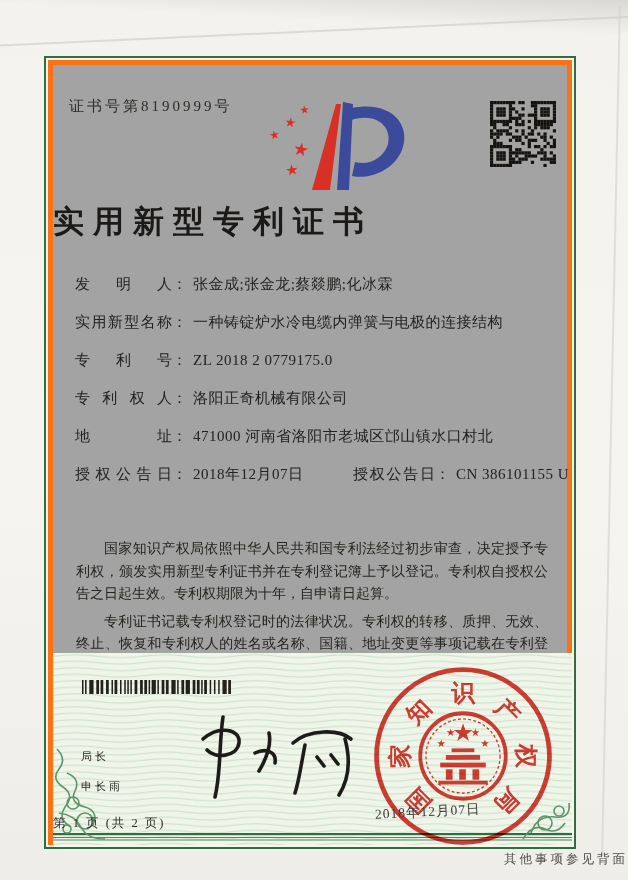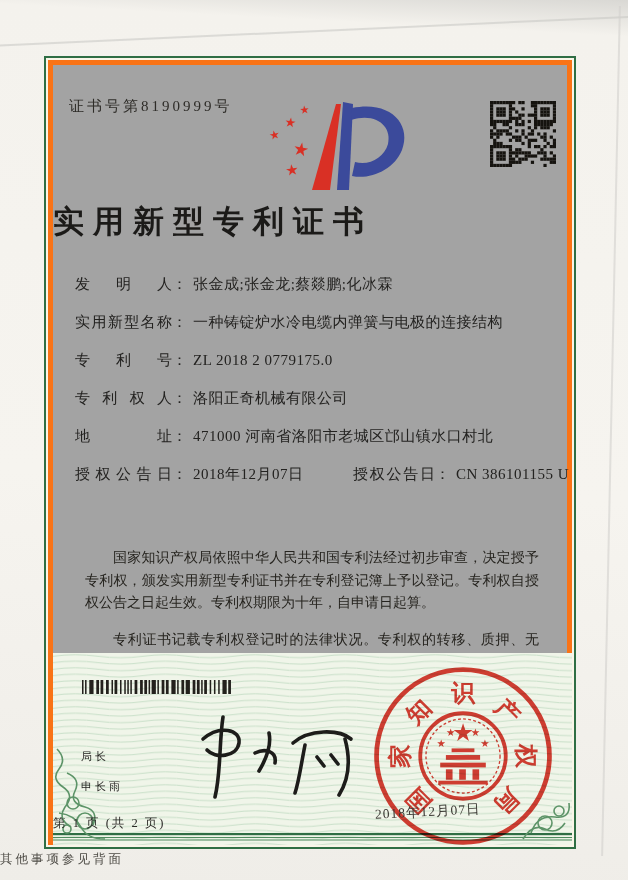--- a/index.html
+++ b/index.html
@@ -48,37 +48,37 @@
     text-align:justify;text-align-last:justify;text-justify:inter-character;
     color:#232220;
   }
   .colon{display:inline-block;margin-right:6px;}
   .fvalue{letter-spacing:.5px;}
   .grant-no{position:absolute;left:278px;top:0;}
   .body-text{
     position:absolute;left:18px;right:14px;top:468px;
     font-size:14px;line-height:22.5px;color:#26241f;text-align:justify;
   }
-  .body-text p{margin:14px;text-indent:2em;}
+  .body-text p{margin:5px;text-indent:2em;}
   .pattern-zone{position:absolute;left:0;right:0;top:588px;bottom:0;}
   .pattern-zone svg{display:block;}
   .barcode{position:absolute;left:29px;top:27px;width:152px;height:14px;}
   .commissioner{position:absolute;left:28px;top:88px;font-size:11px;color:#1d1c1a;letter-spacing:3px;line-height:30px;}
   .signature{position:absolute;left:136px;top:50px;width:172px;height:102px;}
   .seal{position:absolute;left:315px;top:8px;width:190px;height:190px;mix-blend-mode:multiply;opacity:.93;}
   .seal-date{
     position:absolute;left:322px;top:150px;font-size:13.5px;color:#3a3833;
     letter-spacing:1px;transform:rotate(-3deg);white-space:nowrap;
   }
   .page-info{
     position:absolute;left:0;right:0;top:162px;text-align:left;
     font-size:12.5px;color:#2c2b28;letter-spacing:2px;
   }
   .back-note{
-    position:absolute;left:0;right:0;top:851px;text-align:left;
+    position:absolute;left:0;right:0;top:851px;text-align:right;
     font-size:12.5px;color:#4d4b45;letter-spacing:3px;
   }
 </style>
 </head>
 <body>
 
 <div class="paper">
   <div class="scan-edge-top"></div>
   <div class="scan-edge-right"></div>
 

